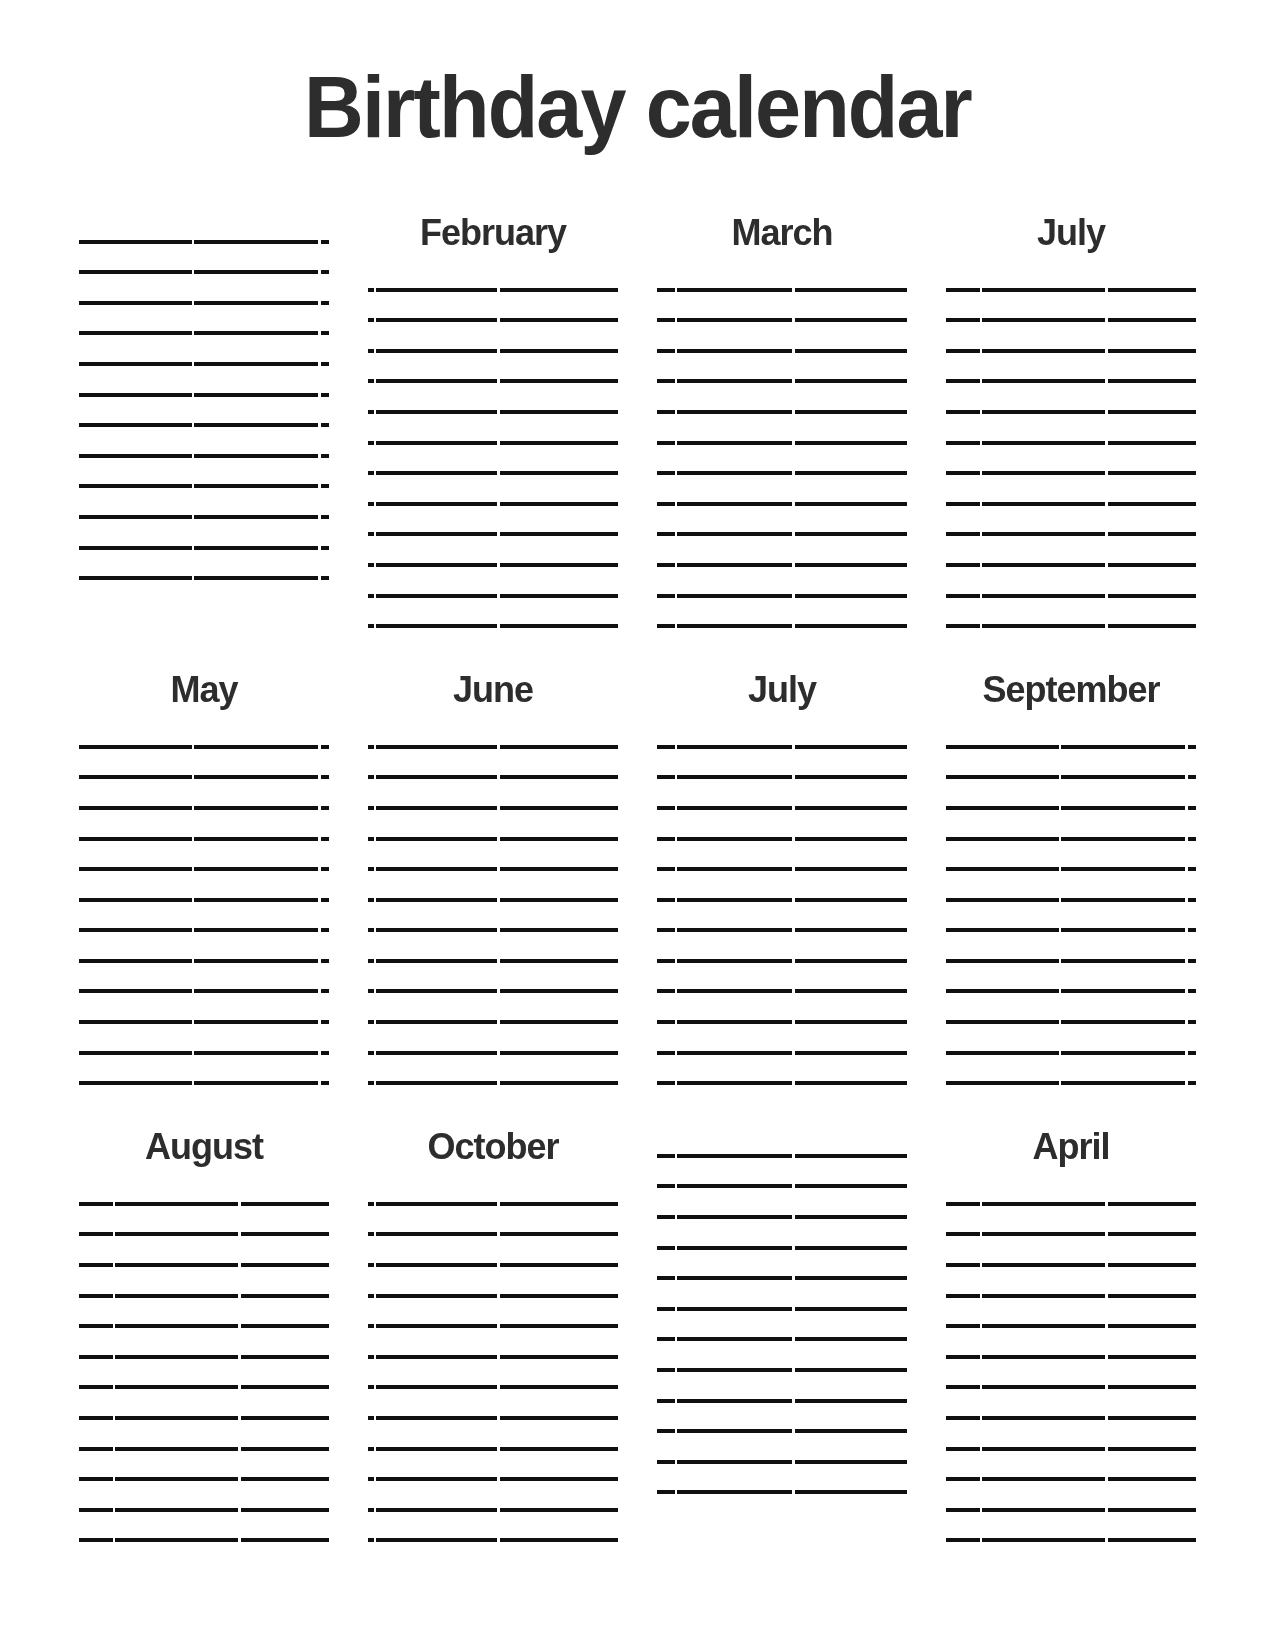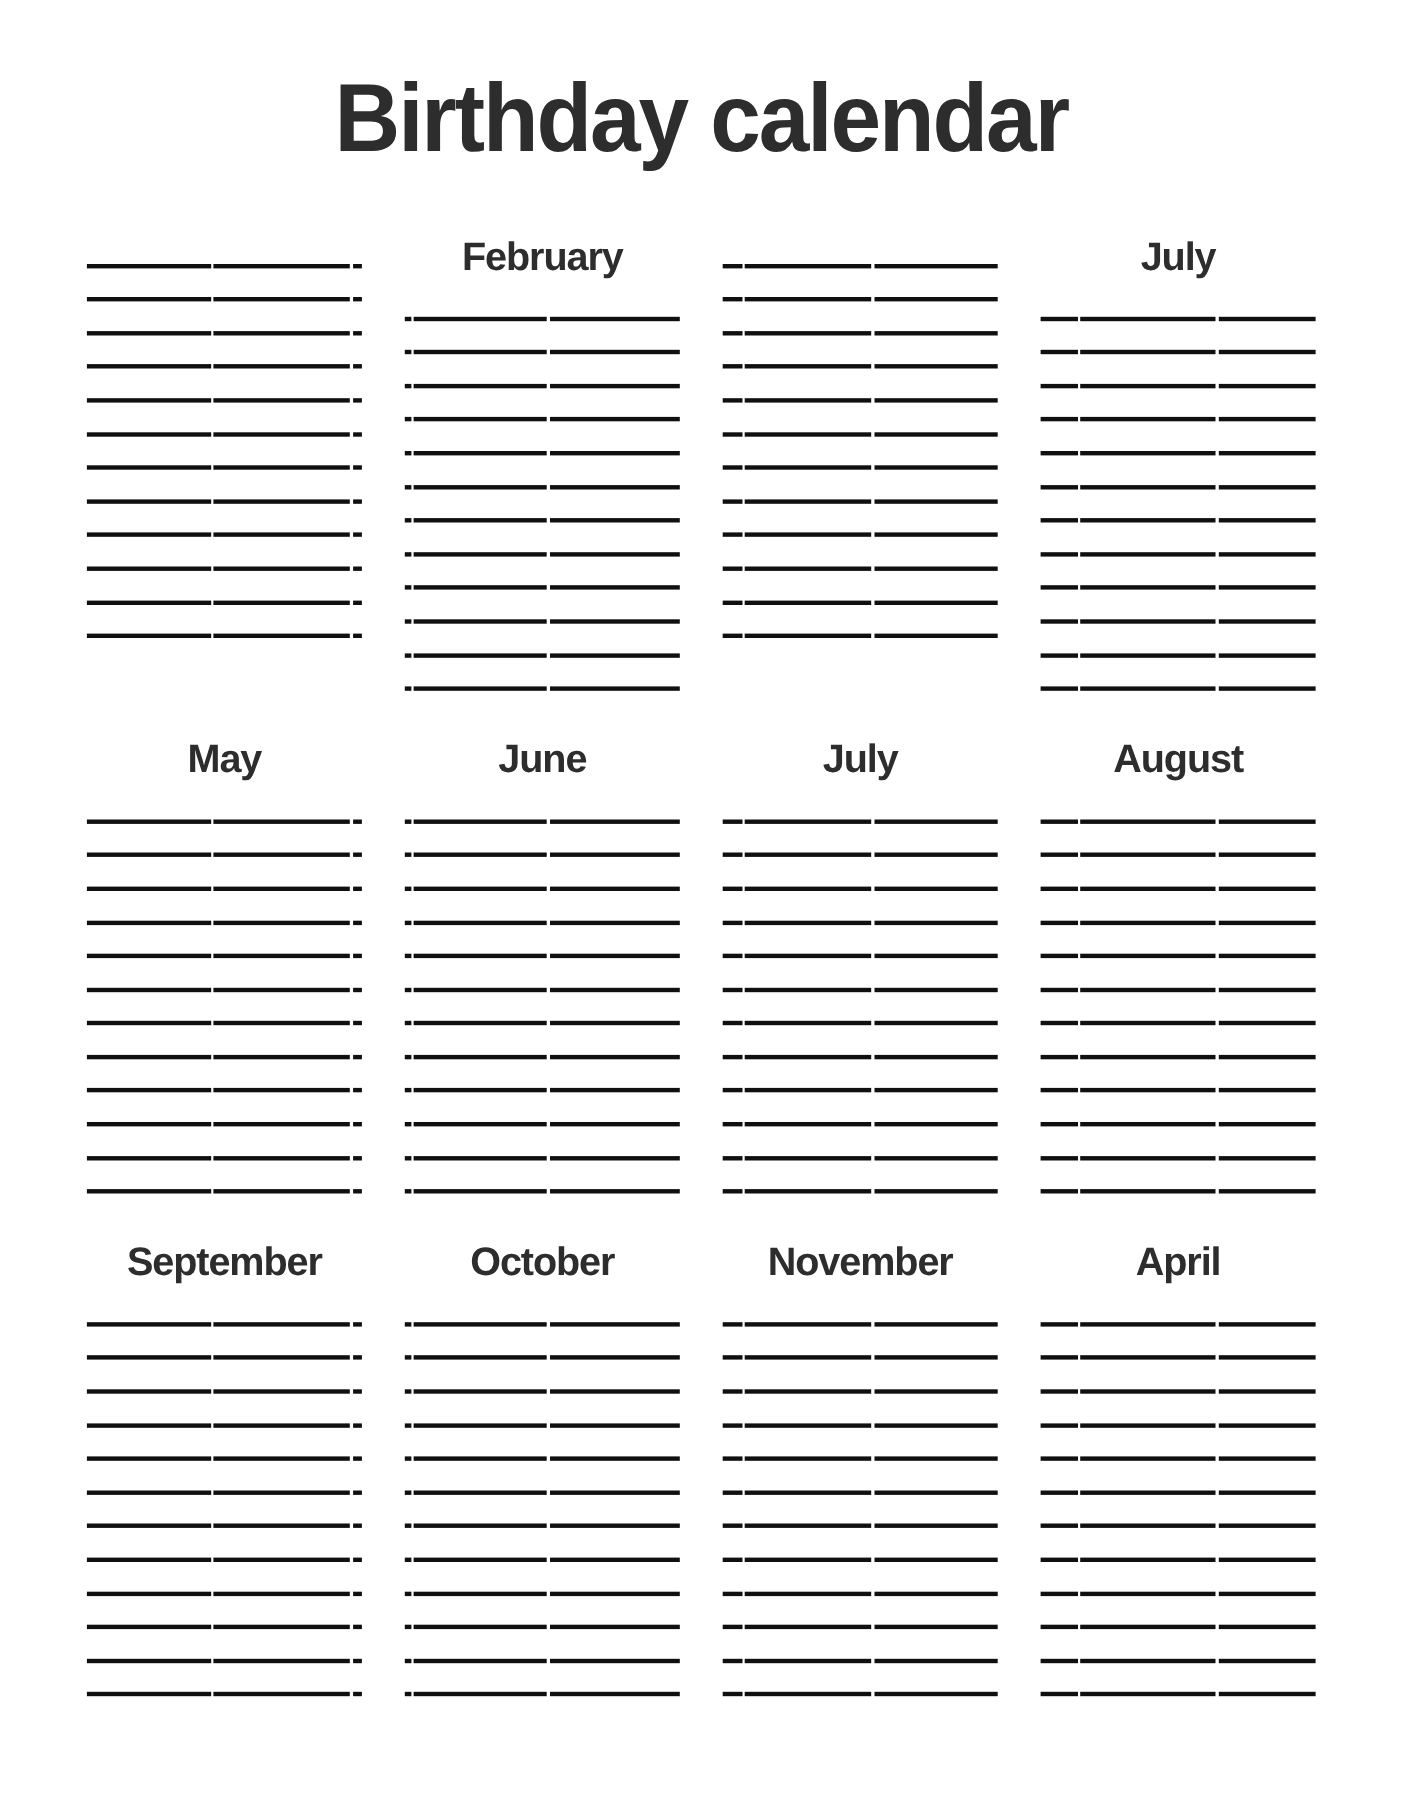--- a/index.html
+++ b/index.html
@@ -197,20 +197,21 @@
           </div>
           <div class="line-slot">
             <span class="seg g1" style="width: 6px;"></span>
             <span class="seg g2" style="width: 121px;"></span>
             <span class="seg" style="width: 118px;"></span>
           </div>
         </div>
   </section>
 
   <section class="month">
+    <h2 class="month-title">March</h2>
     <div class="lines">
           <div class="line-slot">
             <span class="seg g1" style="width: 18px;"></span>
             <span class="seg g2" style="width: 115px;"></span>
             <span class="seg" style="width: 112px;"></span>
           </div>
           <div class="line-slot">
             <span class="seg g1" style="width: 18px;"></span>
             <span class="seg g2" style="width: 115px;"></span>
             <span class="seg" style="width: 112px;"></span>
@@ -526,20 +527,86 @@
           </div>
           <div class="line-slot">
             <span class="seg g1" style="width: 18px;"></span>
             <span class="seg g2" style="width: 115px;"></span>
             <span class="seg" style="width: 112px;"></span>
           </div>
         </div>
   </section>
 
   <section class="month">
+    <h2 class="month-title">September</h2>
+    <div class="lines">
+          <div class="line-slot">
+            <span class="seg g1" style="width: 113px;"></span>
+            <span class="seg g2" style="width: 124px;"></span>
+            <span class="seg" style="width: 8px;"></span>
+          </div>
+          <div class="line-slot">
+            <span class="seg g1" style="width: 113px;"></span>
+            <span class="seg g2" style="width: 124px;"></span>
+            <span class="seg" style="width: 8px;"></span>
+          </div>
+          <div class="line-slot">
+            <span class="seg g1" style="width: 113px;"></span>
+            <span class="seg g2" style="width: 124px;"></span>
+            <span class="seg" style="width: 8px;"></span>
+          </div>
+          <div class="line-slot">
+            <span class="seg g1" style="width: 113px;"></span>
+            <span class="seg g2" style="width: 124px;"></span>
+            <span class="seg" style="width: 8px;"></span>
+          </div>
+          <div class="line-slot">
+            <span class="seg g1" style="width: 113px;"></span>
+            <span class="seg g2" style="width: 124px;"></span>
+            <span class="seg" style="width: 8px;"></span>
+          </div>
+          <div class="line-slot">
+            <span class="seg g1" style="width: 113px;"></span>
+            <span class="seg g2" style="width: 124px;"></span>
+            <span class="seg" style="width: 8px;"></span>
+          </div>
+          <div class="line-slot">
+            <span class="seg g1" style="width: 113px;"></span>
+            <span class="seg g2" style="width: 124px;"></span>
+            <span class="seg" style="width: 8px;"></span>
+          </div>
+          <div class="line-slot">
+            <span class="seg g1" style="width: 113px;"></span>
+            <span class="seg g2" style="width: 124px;"></span>
+            <span class="seg" style="width: 8px;"></span>
+          </div>
+          <div class="line-slot">
+            <span class="seg g1" style="width: 113px;"></span>
+            <span class="seg g2" style="width: 124px;"></span>
+            <span class="seg" style="width: 8px;"></span>
+          </div>
+          <div class="line-slot">
+            <span class="seg g1" style="width: 113px;"></span>
+            <span class="seg g2" style="width: 124px;"></span>
+            <span class="seg" style="width: 8px;"></span>
+          </div>
+          <div class="line-slot">
+            <span class="seg g1" style="width: 113px;"></span>
+            <span class="seg g2" style="width: 124px;"></span>
+            <span class="seg" style="width: 8px;"></span>
+          </div>
+          <div class="line-slot">
+            <span class="seg g1" style="width: 113px;"></span>
+            <span class="seg g2" style="width: 124px;"></span>
+            <span class="seg" style="width: 8px;"></span>
+          </div>
+        </div>
+  </section>
+
+  <section class="month">
     <h2 class="month-title">August</h2>
     <div class="lines">
           <div class="line-slot">
             <span class="seg g1" style="width: 34px;"></span>
             <span class="seg g2" style="width: 123px;"></span>
             <span class="seg" style="width: 88px;"></span>
           </div>
           <div class="line-slot">
             <span class="seg g1" style="width: 34px;"></span>
             <span class="seg g2" style="width: 123px;"></span>
@@ -592,86 +659,20 @@
           </div>
           <div class="line-slot">
             <span class="seg g1" style="width: 34px;"></span>
             <span class="seg g2" style="width: 123px;"></span>
             <span class="seg" style="width: 88px;"></span>
           </div>
         </div>
   </section>
 
   <section class="month">
-    <h2 class="month-title">September</h2>
-    <div class="lines">
-          <div class="line-slot">
-            <span class="seg g1" style="width: 113px;"></span>
-            <span class="seg g2" style="width: 124px;"></span>
-            <span class="seg" style="width: 8px;"></span>
-          </div>
-          <div class="line-slot">
-            <span class="seg g1" style="width: 113px;"></span>
-            <span class="seg g2" style="width: 124px;"></span>
-            <span class="seg" style="width: 8px;"></span>
-          </div>
-          <div class="line-slot">
-            <span class="seg g1" style="width: 113px;"></span>
-            <span class="seg g2" style="width: 124px;"></span>
-            <span class="seg" style="width: 8px;"></span>
-          </div>
-          <div class="line-slot">
-            <span class="seg g1" style="width: 113px;"></span>
-            <span class="seg g2" style="width: 124px;"></span>
-            <span class="seg" style="width: 8px;"></span>
-          </div>
-          <div class="line-slot">
-            <span class="seg g1" style="width: 113px;"></span>
-            <span class="seg g2" style="width: 124px;"></span>
-            <span class="seg" style="width: 8px;"></span>
-          </div>
-          <div class="line-slot">
-            <span class="seg g1" style="width: 113px;"></span>
-            <span class="seg g2" style="width: 124px;"></span>
-            <span class="seg" style="width: 8px;"></span>
-          </div>
-          <div class="line-slot">
-            <span class="seg g1" style="width: 113px;"></span>
-            <span class="seg g2" style="width: 124px;"></span>
-            <span class="seg" style="width: 8px;"></span>
-          </div>
-          <div class="line-slot">
-            <span class="seg g1" style="width: 113px;"></span>
-            <span class="seg g2" style="width: 124px;"></span>
-            <span class="seg" style="width: 8px;"></span>
-          </div>
-          <div class="line-slot">
-            <span class="seg g1" style="width: 113px;"></span>
-            <span class="seg g2" style="width: 124px;"></span>
-            <span class="seg" style="width: 8px;"></span>
-          </div>
-          <div class="line-slot">
-            <span class="seg g1" style="width: 113px;"></span>
-            <span class="seg g2" style="width: 124px;"></span>
-            <span class="seg" style="width: 8px;"></span>
-          </div>
-          <div class="line-slot">
-            <span class="seg g1" style="width: 113px;"></span>
-            <span class="seg g2" style="width: 124px;"></span>
-            <span class="seg" style="width: 8px;"></span>
-          </div>
-          <div class="line-slot">
-            <span class="seg g1" style="width: 113px;"></span>
-            <span class="seg g2" style="width: 124px;"></span>
-            <span class="seg" style="width: 8px;"></span>
-          </div>
-        </div>
-  </section>
-
-  <section class="month">
     <h2 class="month-title">October</h2>
     <div class="lines">
           <div class="line-slot">
             <span class="seg g1" style="width: 6px;"></span>
             <span class="seg g2" style="width: 121px;"></span>
             <span class="seg" style="width: 118px;"></span>
           </div>
           <div class="line-slot">
             <span class="seg g1" style="width: 6px;"></span>
             <span class="seg g2" style="width: 121px;"></span>
@@ -724,21 +725,20 @@
           </div>
           <div class="line-slot">
             <span class="seg g1" style="width: 6px;"></span>
             <span class="seg g2" style="width: 121px;"></span>
             <span class="seg" style="width: 118px;"></span>
           </div>
         </div>
   </section>
 
   <section class="month">
-    <h2 class="month-title">November</h2>
     <div class="lines">
           <div class="line-slot">
             <span class="seg g1" style="width: 18px;"></span>
             <span class="seg g2" style="width: 115px;"></span>
             <span class="seg" style="width: 112px;"></span>
           </div>
           <div class="line-slot">
             <span class="seg g1" style="width: 18px;"></span>
             <span class="seg g2" style="width: 115px;"></span>
             <span class="seg" style="width: 112px;"></span>

